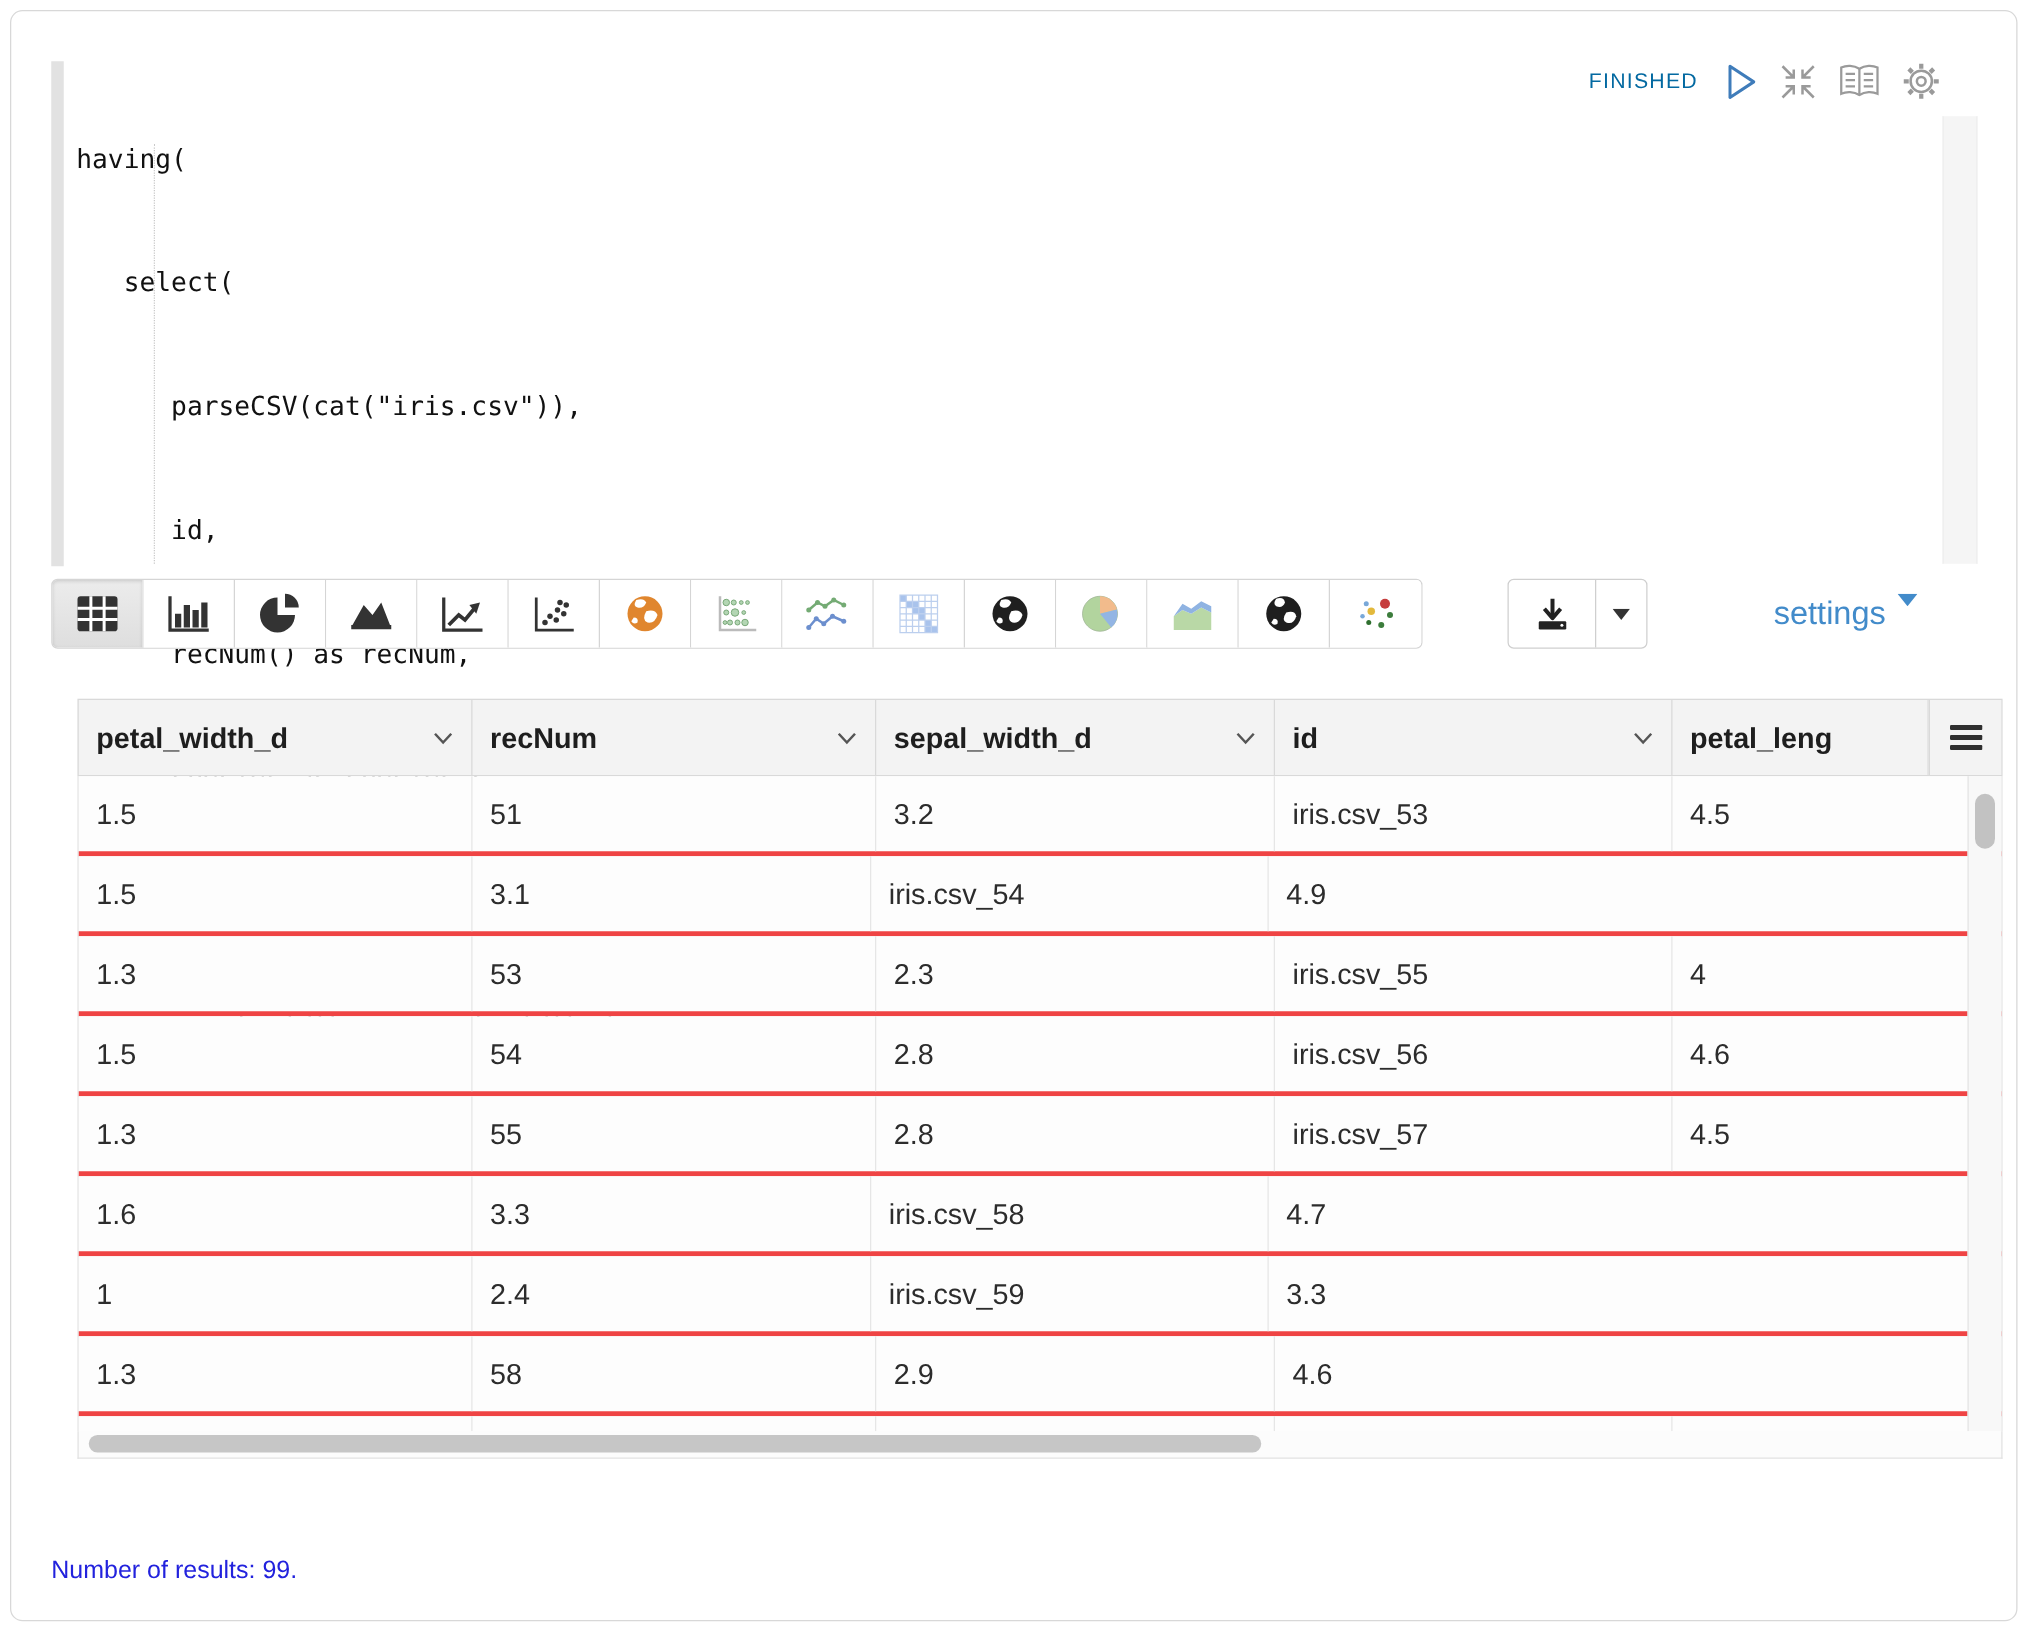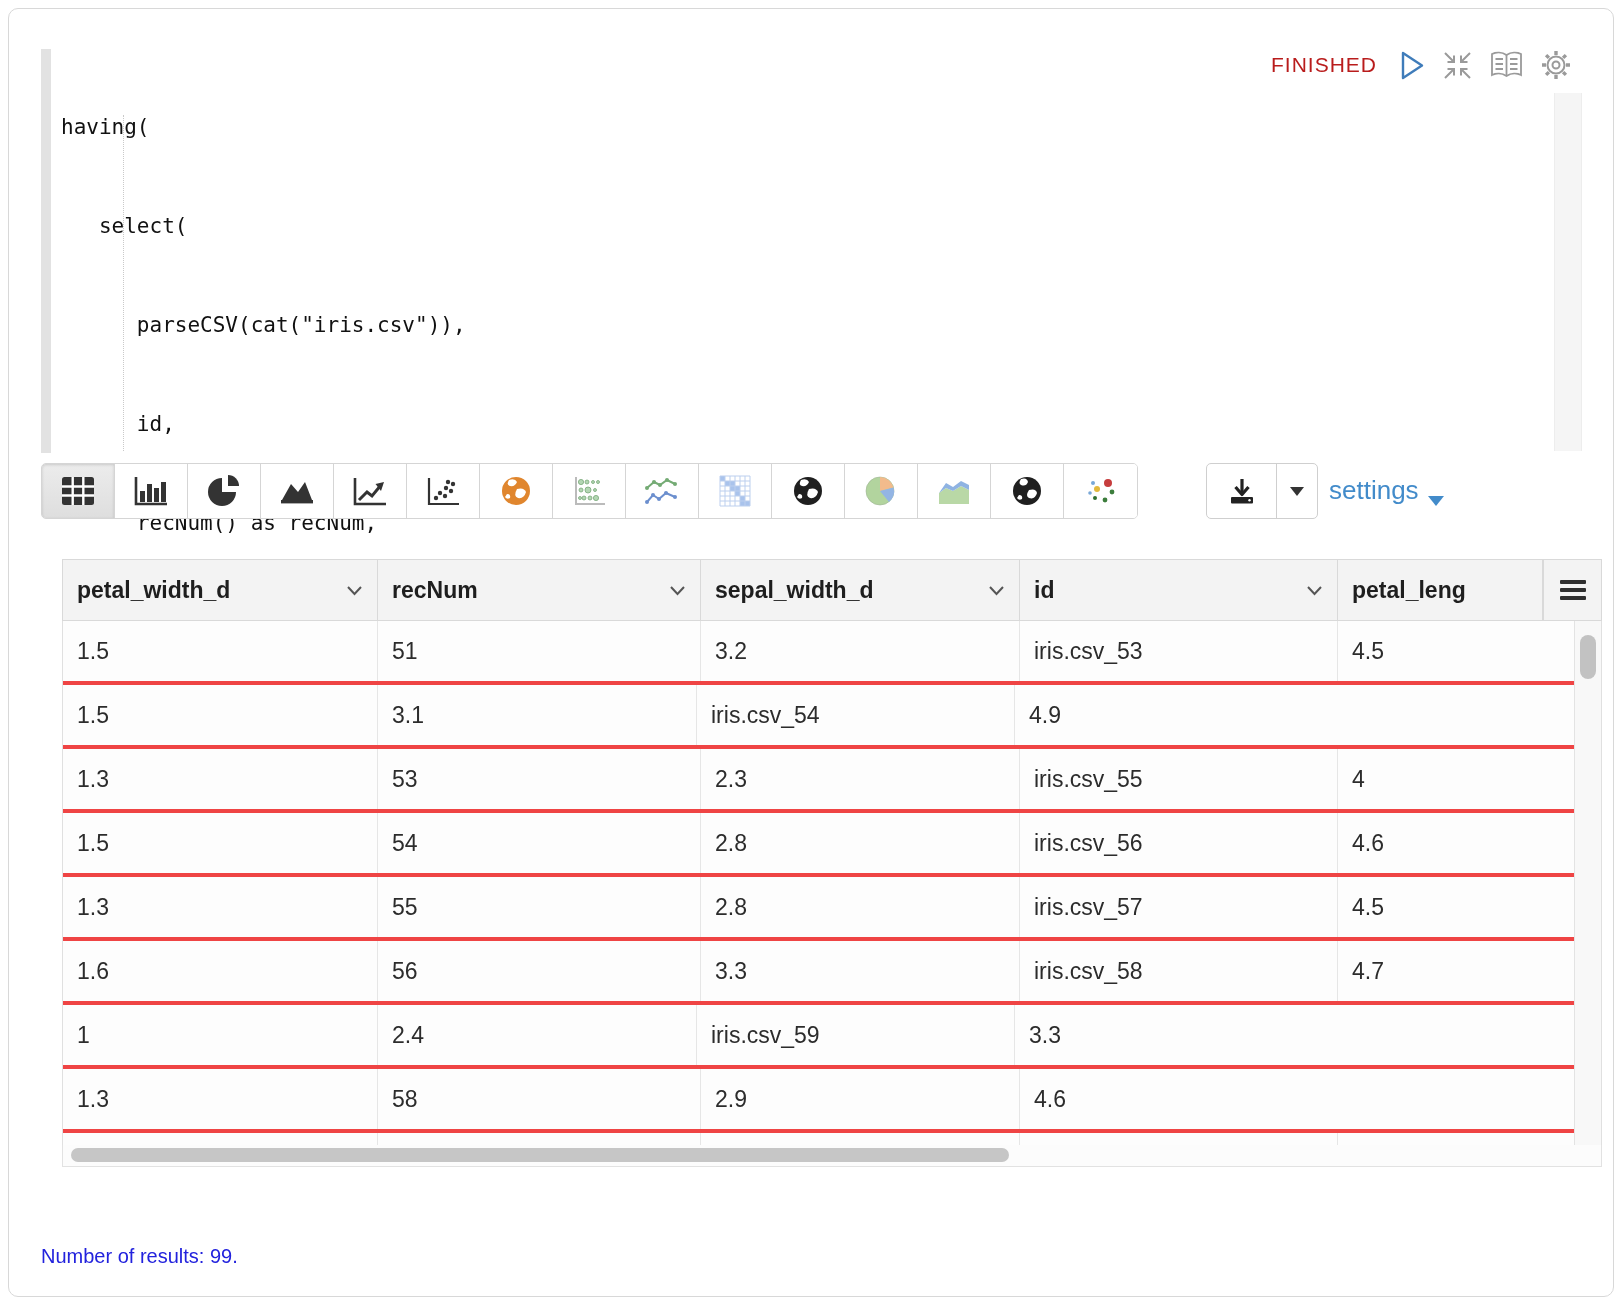--- a/index.html
+++ b/index.html
@@ -7,33 +7,33 @@
   .card{position:absolute;left:8px;top:8px;width:1606px;height:1289px;background:#fff;border:1px solid #d8d8d8;border-radius:10px;box-sizing:border-box;}
 
   
   .gutter{position:absolute;left:32px;top:40px;width:10px;height:404px;background:#e2e2e2;}
   .code{position:absolute;left:52px;top:36px;font-family:"DejaVu Sans Mono",monospace;font-size:21px;line-height:33px;color:#111;white-space:pre;}
   .indent-guide{position:absolute;left:114px;top:106px;height:336px;border-left:1px dotted #c9c9c9;}
   .editor-vtrack{position:absolute;left:1545px;top:84px;width:26px;height:358px;background:#f5f5f5;border-left:1px solid #ededed;border-right:1px solid #ededed;}
 
   
   .para-controls{position:absolute;top:40px;left:1262px;display:flex;align-items:center;gap:16px;}
-  .status{font-size:21px;color:#b91c1c;letter-spacing:1px;margin-right:6px;}
+  .status{font-size:17px;color:#0369a1;letter-spacing:1px;margin-right:6px;}
   .pc-btn{display:flex;align-items:center;justify-content:center;cursor:pointer;}
 
   
   .chart-group{position:absolute;left:32px;top:454px;display:flex;border:1px solid #d5d5d5;border-radius:5px;background:#fff;}
   .chart-btn{width:73px;height:54px;display:flex;align-items:center;justify-content:center;border-right:1px solid #d5d5d5;background:#fff;box-sizing:border-box;}
   .chart-btn:first-child{border-radius:4px 0 0 4px;}
   .chart-btn:last-child{border-right:none;border-radius:0 4px 4px 0;}
   .chart-btn.selected{background:linear-gradient(#ececec,#dedede);box-shadow:inset 0 1px 3px rgba(0,0,0,.15);}
   .download-group{position:absolute;left:1197px;top:454px;display:flex;border:1px solid #cfcfcf;border-radius:5px;background:#fff;}
   .dl-btn{width:70px;height:54px;display:flex;align-items:center;justify-content:center;border-right:1px solid #cfcfcf;box-sizing:border-box;}
   .dl-caret{width:40px;height:54px;display:flex;align-items:center;justify-content:center;}
-  .settings-link{position:absolute;left:1320px;top:466px;font-size:26px;color:#428bca;display:flex;align-items:flex-end;gap:9px;cursor:pointer;}
+  .settings-link{position:absolute;left:1410px;top:466px;font-size:26px;color:#428bca;display:flex;align-items:flex-start;gap:9px;cursor:pointer;}
 
   
   .table-wrap{position:absolute;left:32px;top:550px;width:1540px;box-sizing:border-box;margin-left:21px;}
   .thead{display:flex;height:62px;background:#f3f3f3;border:1px solid #d9d9d9;box-sizing:border-box;}
   .th{box-sizing:border-box;border-right:1px solid #d9d9d9;display:flex;align-items:center;justify-content:space-between;padding:0 14px;font-weight:bold;font-size:23px;color:#1e1e1e;white-space:nowrap;overflow:hidden;cursor:pointer;}
   .th:last-of-type{border-right:none;padding-right:0;}
   .menu-box{width:57px;flex:none;display:flex;align-items:center;justify-content:center;background:#f3f3f3;border-left:1px solid #d9d9d9;cursor:pointer;}
   .c0{width:315px;flex:none;} .c1{width:323px;flex:none;gap:12px;} .c2{width:319px;flex:none;} .c3{width:318px;flex:none;} .c4{flex:1;min-width:0;}
   .tbody{position:relative;border-left:1px solid #e0e0e0;border-right:1px solid #e0e0e0;box-sizing:border-box;}
   .tr{display:flex;height:64px;background:#fdfdfd;border-bottom:4px solid #ef4444;box-sizing:border-box;}
@@ -350,21 +350,20 @@
       </div>
       <div class="tr">
         <div class="td c0">1.3</div>
         <div class="td c1">55</div>
         <div class="td c2">2.8</div>
         <div class="td c3">iris.csv_57</div>
         <div class="td c4">4.5</div>
       </div>
       <div class="tr">
         <div class="td c0">1.6</div>
-        <div class="td c1">56</div>
         <div class="td c2">3.3</div>
         <div class="td c3">iris.csv_58</div>
         <div class="td c4">4.7</div>
       </div>
       <div class="tr">
         <div class="td c0">1</div>
         <div class="td c2">2.4</div>
         <div class="td c3">iris.csv_59</div>
         <div class="td c4">3.3</div>
       </div>

